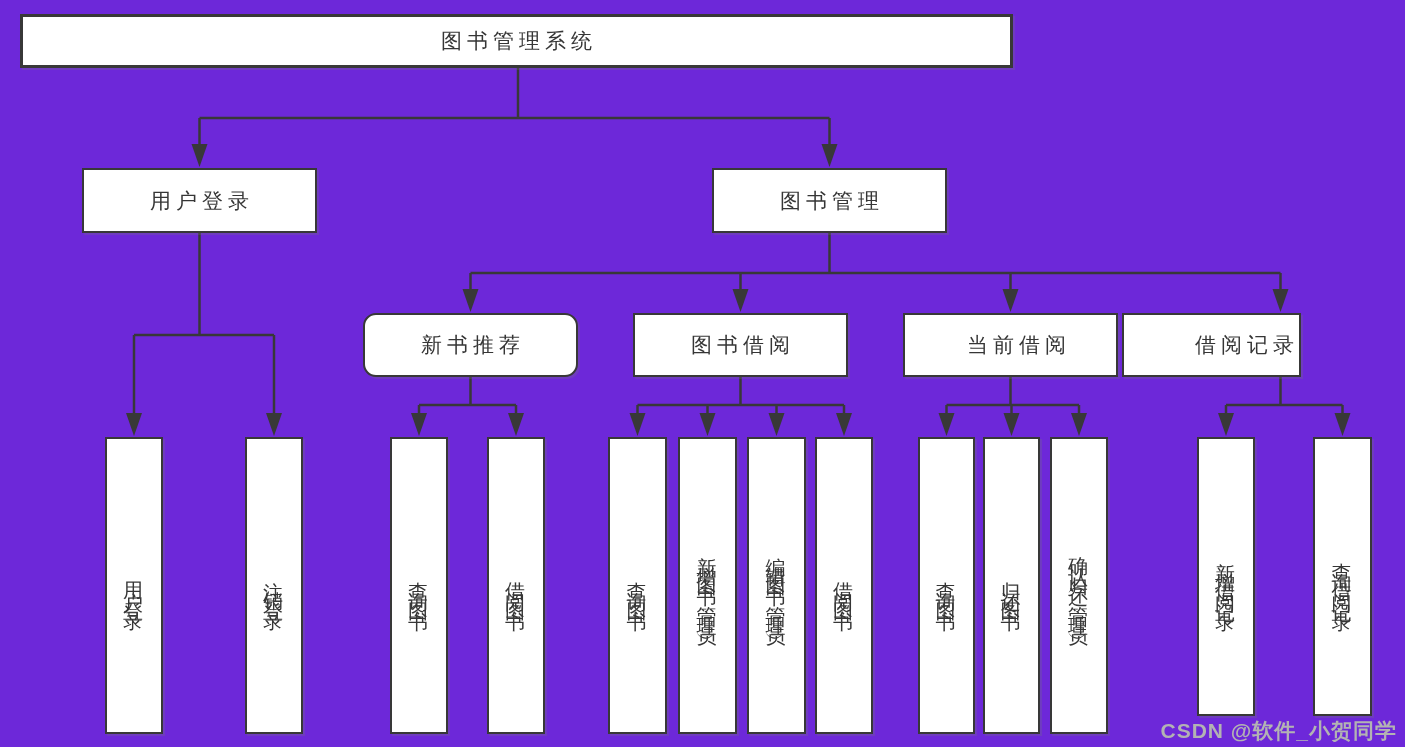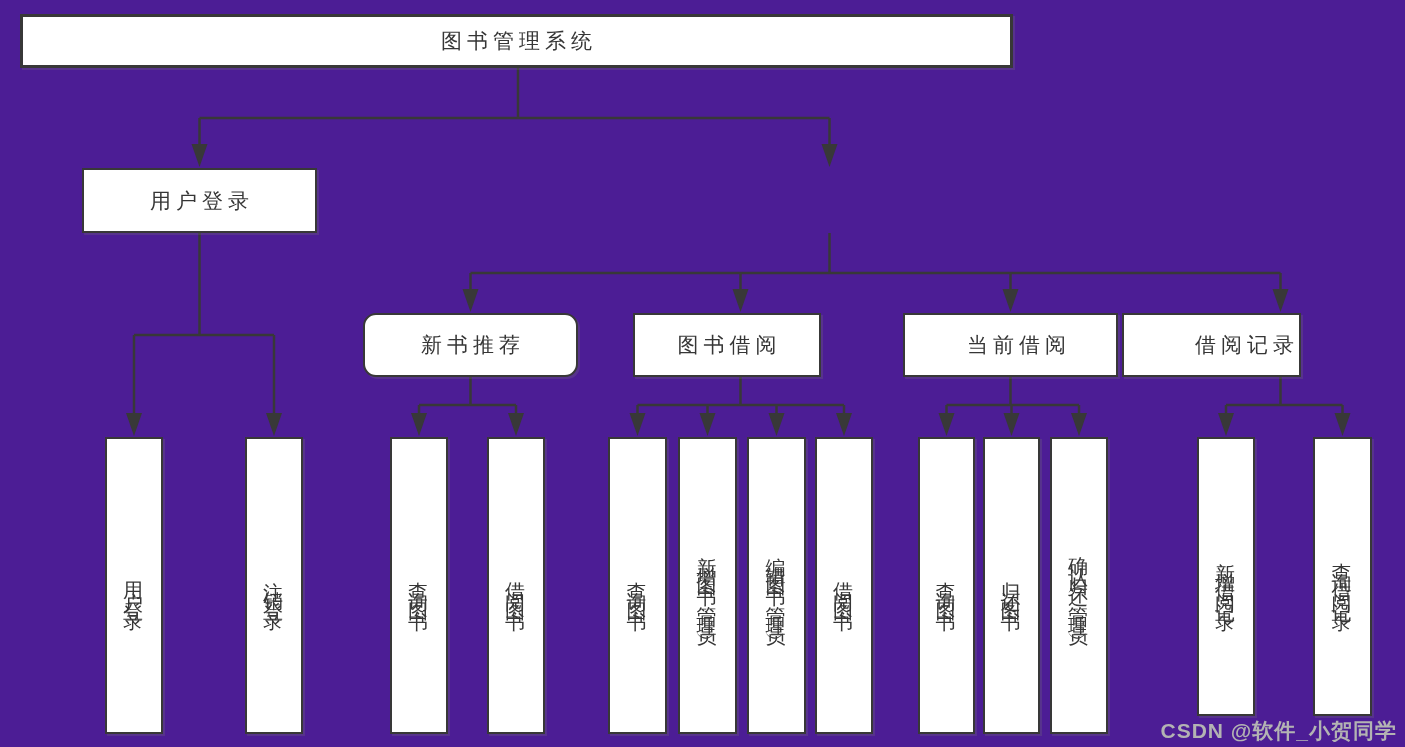--- a/index.html
+++ b/index.html
@@ -1,18 +1,18 @@
 <!DOCTYPE html>
 <html><head>
 <meta charset="utf-8">
 <style>
   html,body { margin:0; padding:0; background:#ffffff; }
   #canvas {
     position:relative; width:1405px; height:747px;
-    background:#4c1d95; overflow:hidden;
+    background:#6d28d9; overflow:hidden;
     font-family:"Liberation Sans", sans-serif;
   }
   #wires { position:absolute; left:0; top:0; width:1405px; height:747px; }
   .box {
     position:absolute; background:#ffffff;
     border:2px solid #383838; box-sizing:border-box;
     display:flex; align-items:center; justify-content:center;
     box-shadow:2px 2px 0 rgba(120,120,120,0.25);
   }
   .box.root { border-width:3px; }
@@ -106,25 +106,28 @@
     </g>
   </svg>
 
   <div class="box root" style="left:20px;top:14px;width:993px;height:54px;">
     <span class="hlabel">图书管理系统</span>
   </div>
 
   <div class="box" style="left:82px;top:168px;width:235px;height:65px;">
     <span class="hlabel">用户登录</span>
   </div>
+  <div class="box" style="left:712px;top:168px;width:235px;height:65px;">
+    <span class="hlabel">图书管理</span>
+  </div>
 
   <div class="box" style="left:363px;top:313px;width:215px;height:64px;border-radius:13px;">
     <span class="hlabel">新书推荐</span>
   </div>
-  <div class="box" style="left:633px;top:313px;width:188px;height:64px;">
+  <div class="box" style="left:633px;top:313px;width:215px;height:64px;">
     <span class="hlabel">图书借阅</span>
   </div>
   <div class="box" style="left:903px;top:313px;width:215px;height:64px;padding-left:12px;">
     <span class="hlabel">当前借阅</span>
   </div>
   <div class="box" style="left:1122px;top:313px;width:179px;height:64px;justify-content:flex-end;">
     <span class="hlabel">借阅记录</span>
   </div>
 
   <div class="box" style="left:105px;top:437px;width:58px;height:297px;">

